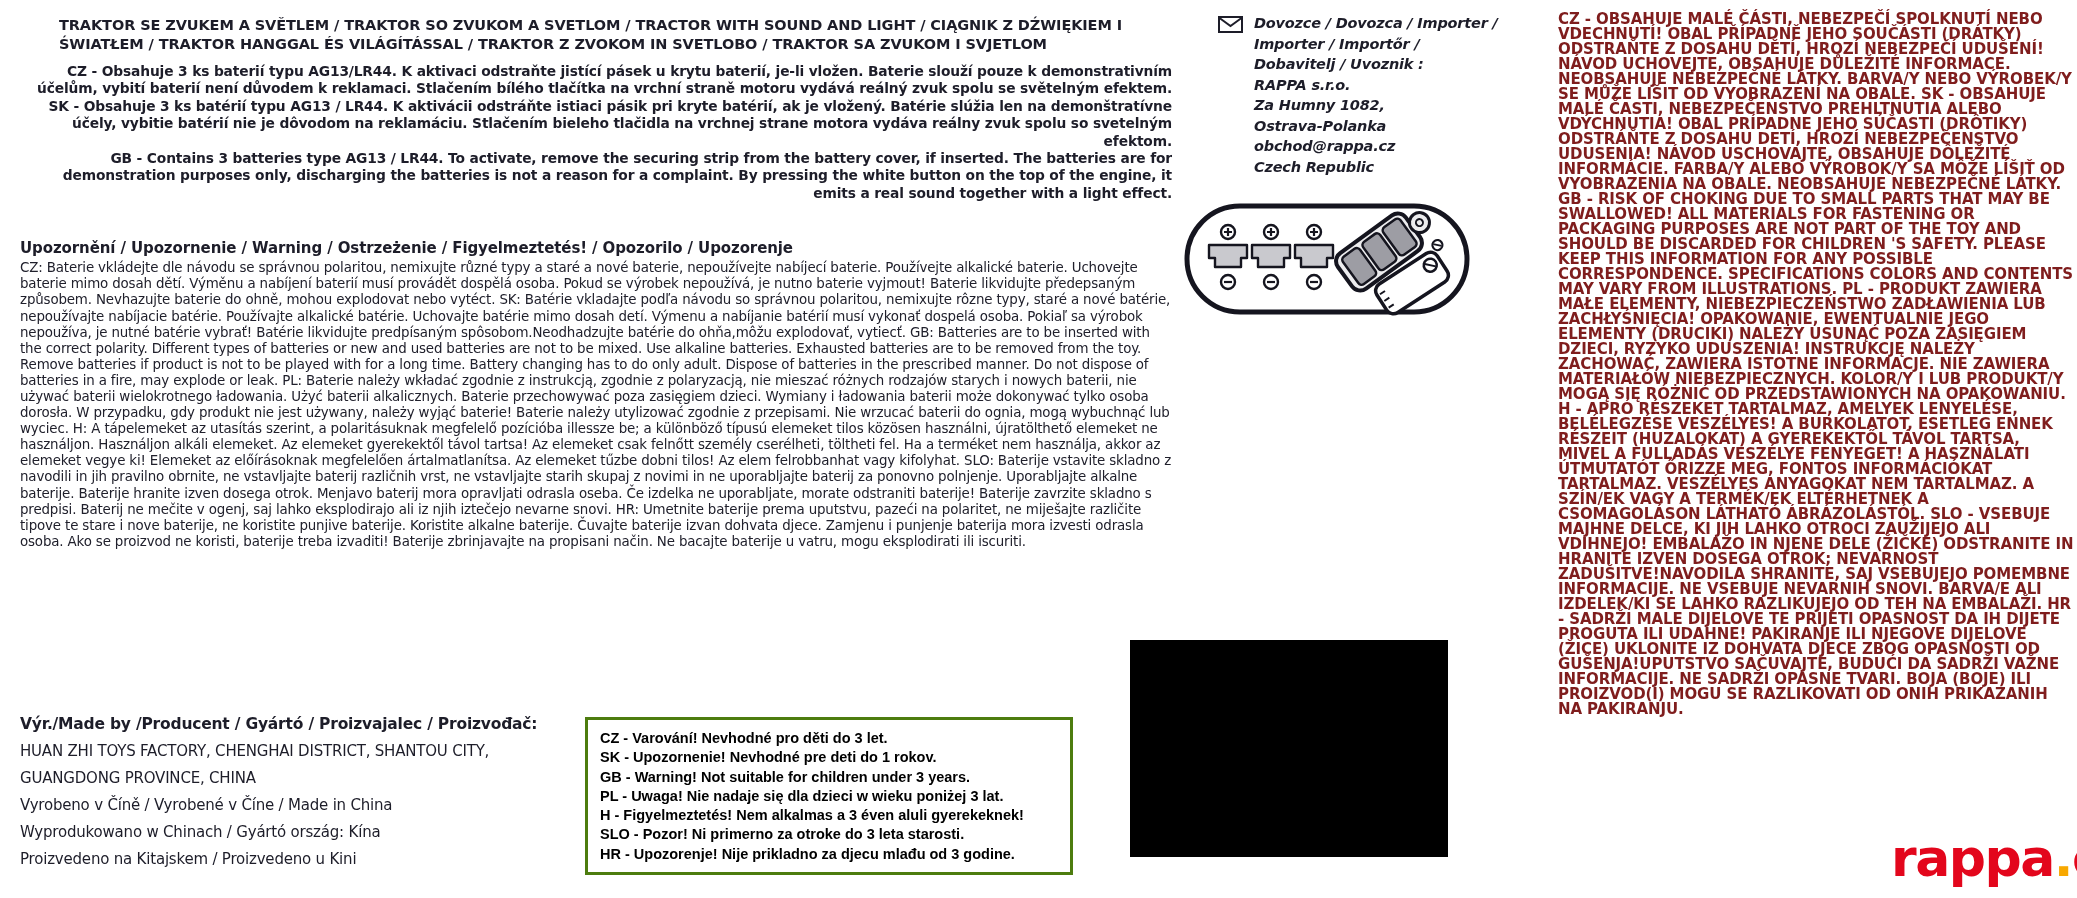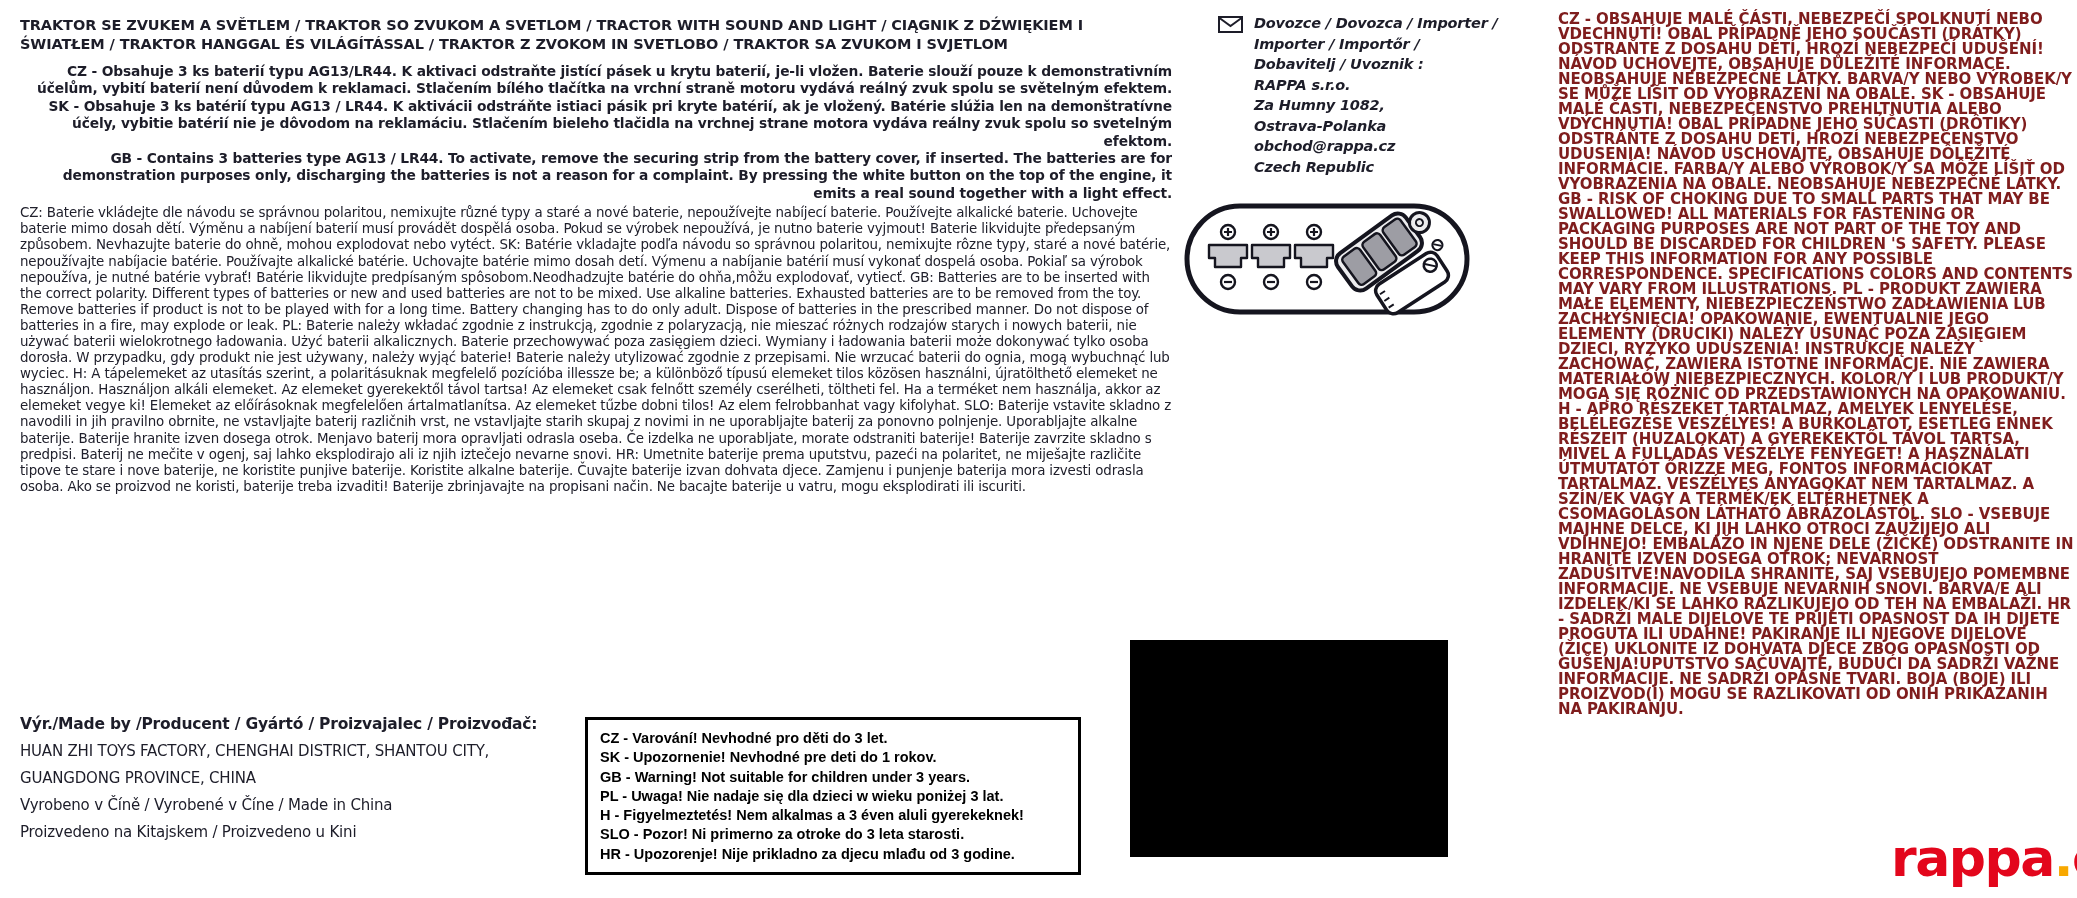--- a/index.html
+++ b/index.html
@@ -7,39 +7,39 @@
     width:2077px;height:898px;position:relative;overflow:hidden;
     background:#ffffff;color:#1d1d29;
     font-family:"DejaVu Sans","Liberation Sans",sans-serif;
     -webkit-font-smoothing:antialiased;
   }
   .abs{position:absolute;}
 
   
   .left-col{left:20px;top:16px;width:1152px;}
   .product-title{
-    font-size:14.5px;font-weight:700;line-height:19px;letter-spacing:-.1px;
+    font-size:14.5px;font-weight:700;line-height:19px;letter-spacing:-.1px;margin-left:39px;
   }
   .activation{margin-top:9px;}
   .activation p{margin:0;font-size:13.8px;font-weight:600;line-height:17.4px;letter-spacing:-.15px;text-align:right;}
   .warn-heading{margin-top:37px;font-size:15px;font-weight:700;letter-spacing:-.1px;}
   .warn-body{
     margin-top:3px;font-size:13.4px;font-weight:500;line-height:16.1px;
     letter-spacing:-.15px;color:#20202c;text-align:left;
   }
 
   
   .manufacturer{left:20px;top:711px;width:565px;}
   .manufacturer .m-head{font-size:15.5px;font-weight:700;line-height:27px;letter-spacing:-.2px;}
   .manufacturer .m-line{font-size:15px;font-weight:400;line-height:27px;letter-spacing:-.2px;}
 
   
   .age-box{
     left:585px;top:717px;width:466px;
-    border:3px solid #000000;padding:9px 12px 8px 12px;
+    border:3px solid #4d7c0f;padding:9px 4px 8px 12px;
     font-family:"Liberation Sans",sans-serif;color:#000;
   }
   .age-box div{font-size:14.5px;font-weight:700;line-height:19.3px;}
 
   
   .importer{left:1218px;top:13px;width:300px;padding-left:36px;box-sizing:border-box;}
   .importer .i-line{font-size:14.5px;font-weight:700;line-height:20.5px;letter-spacing:-.2px;font-style:italic;}
   .envelope{position:absolute;left:0;top:3px;width:25px;height:17px;}
 
   
@@ -69,28 +69,30 @@
 
 <div class="abs left-col">
   <div class="product-title">TRAKTOR SE ZVUKEM A SVĚTLEM / TRAKTOR SO ZVUKOM A SVETLOM / TRACTOR WITH SOUND AND LIGHT / CIĄGNIK Z DŹWIĘKIEM I ŚWIATŁEM / TRAKTOR HANGGAL ÉS VILÁGÍTÁSSAL / TRAKTOR Z ZVOKOM IN SVETLOBO / TRAKTOR SA ZVUKOM I SVJETLOM</div>
 
   <div class="activation">
     <p>CZ - Obsahuje 3 ks baterií typu AG13/LR44. K aktivaci odstraňte jistící pásek u krytu baterií, je-li vložen. Baterie slouží pouze k demonstrativním účelům, vybití baterií není důvodem k reklamaci. Stlačením bílého tlačítka na vrchní straně motoru vydává reálný zvuk spolu se světelným efektem.</p>
     <p>SK - Obsahuje 3 ks batérií typu AG13 / LR44. K aktivácii odstráňte istiaci pásik pri kryte batérií, ak je vložený. Batérie slúžia len na demonštratívne účely, vybitie batérií nie je dôvodom na reklamáciu. Stlačením bieleho tlačidla na vrchnej strane motora vydáva reálny zvuk spolu so svetelným efektom.</p>
     <p>GB - Contains 3 batteries type AG13 / LR44. To activate, remove the securing strip from the battery cover, if inserted. The batteries are for demonstration purposes only, discharging the batteries is not a reason for a complaint. By pressing the white button on the top of the engine, it emits a real sound together with a light effect.</p>
   </div>
 
+  <div class="warn-heading">Upozornění / Upozornenie / Warning / Ostrzeżenie / Figyelmeztetés! / Opozorilo / Upozorenje</div>
   <div class="warn-body">CZ: Baterie vkládejte dle návodu se správnou polaritou, nemixujte různé typy a staré a nové baterie, nepoužívejte nabíjecí baterie. Používejte alkalické baterie. Uchovejte baterie mimo dosah dětí. Výměnu a nabíjení baterií musí provádět dospělá osoba. Pokud se výrobek nepoužívá, je nutno baterie vyjmout! Baterie likvidujte předepsaným způsobem. Nevhazujte baterie do ohně, mohou explodovat nebo vytéct. SK: Batérie vkladajte podľa návodu so správnou polaritou, nemixujte rôzne typy, staré a nové batérie, nepoužívajte nabíjacie batérie. Používajte alkalické batérie. Uchovajte batérie mimo dosah detí. Výmenu a nabíjanie batérií musí vykonať dospelá osoba. Pokiaľ sa výrobok nepoužíva, je nutné batérie vybrať! Batérie likvidujte predpísaným spôsobom.Neodhadzujte batérie do ohňa,môžu explodovať, vytiecť. GB: Batteries are to be inserted with the correct polarity. Different types of batteries or new and used batteries are not to be mixed. Use alkaline batteries.  Exhausted batteries are to be removed from the toy. Remove batteries if product is not to be played with for a long time. Battery changing has to do only adult. Dispose of batteries in the prescribed manner. Do not dispose of batteries in a fire, may explode or leak.  PL: Baterie należy wkładać zgodnie z instrukcją, zgodnie z polaryzacją, nie mieszać różnych rodzajów starych i nowych baterii, nie używać baterii wielokrotnego ładowania. Użyć baterii alkalicznych. Baterie przechowywać poza zasięgiem dzieci. Wymiany i ładowania baterii może dokonywać tylko osoba dorosła. W przypadku, gdy produkt nie jest używany, należy wyjąć baterie! Baterie należy utylizować zgodnie z przepisami. Nie wrzucać baterii do ognia, mogą wybuchnąć lub wyciec. H: A tápelemeket az utasítás szerint, a polaritásuknak megfelelő pozícióba illessze be; a különböző típusú elemeket tilos közösen használni, újratölthető elemeket ne használjon. Használjon alkáli elemeket. Az elemeket gyerekektől távol tartsa!  Az elemeket csak felnőtt személy cserélheti, töltheti fel. Ha a terméket nem használja, akkor az elemeket vegye ki! Elemeket az előírásoknak megfelelően ártalmatlanítsa. Az elemeket tűzbe dobni tilos! Az elem felrobbanhat vagy kifolyhat. SLO: Baterije vstavite skladno z navodili in jih pravilno obrnite, ne vstavljajte baterij različnih vrst, ne vstavljajte starih skupaj z novimi in ne uporabljajte baterij za ponovno polnjenje. Uporabljajte alkalne baterije. Baterije hranite izven dosega otrok. Menjavo baterij mora opravljati odrasla oseba. Če izdelka ne uporabljate, morate odstraniti baterije! Baterije zavrzite skladno s predpisi. Baterij ne mečite v ogenj, saj lahko eksplodirajo ali iz njih iztečejo nevarne snovi. HR: Umetnite baterije prema uputstvu, pazeći na polaritet, ne miješajte različite tipove te stare i nove baterije, ne koristite punjive baterije. Koristite alkalne baterije. Čuvajte baterije izvan dohvata djece. Zamjenu i punjenje baterija mora izvesti odrasla osoba. Ako se proizvod ne koristi, baterije treba izvaditi! Baterije zbrinjavajte na propisani način. Ne bacajte baterije u vatru, mogu eksplodirati ili iscuriti.</div>
 </div>
 
 <div class="abs manufacturer">
   <div class="m-head">Výr./Made by /Producent / Gyártó / Proizvajalec / Proizvođač:</div>
   <div class="m-line">HUAN ZHI TOYS FACTORY, CHENGHAI DISTRICT, SHANTOU CITY,</div>
   <div class="m-line">GUANGDONG PROVINCE, CHINA</div>
   <div class="m-line">Vyrobeno v Číně / Vyrobené v Číne / Made in China</div>
+  <div class="m-line">Wyprodukowano w Chinach / Gyártó ország: Kína</div>
   <div class="m-line">Proizvedeno na Kitajskem / Proizvedeno u Kini</div>
 </div>
 
 <div class="abs age-box">
   <div>CZ - Varování! Nevhodné pro děti do 3 let.</div>
   <div>SK - Upozornenie! Nevhodné pre deti do 1 rokov.</div>
   <div>GB - Warning! Not suitable for children under 3 years.</div>
   <div>PL - Uwaga! Nie nadaje się dla dzieci w wieku poniżej 3 lat.</div>
   <div>H - Figyelmeztetés! Nem alkalmas a 3 éven aluli gyerekeknek!</div>
   <div>SLO - Pozor! Ni primerno za otroke do 3 leta starosti.</div>

